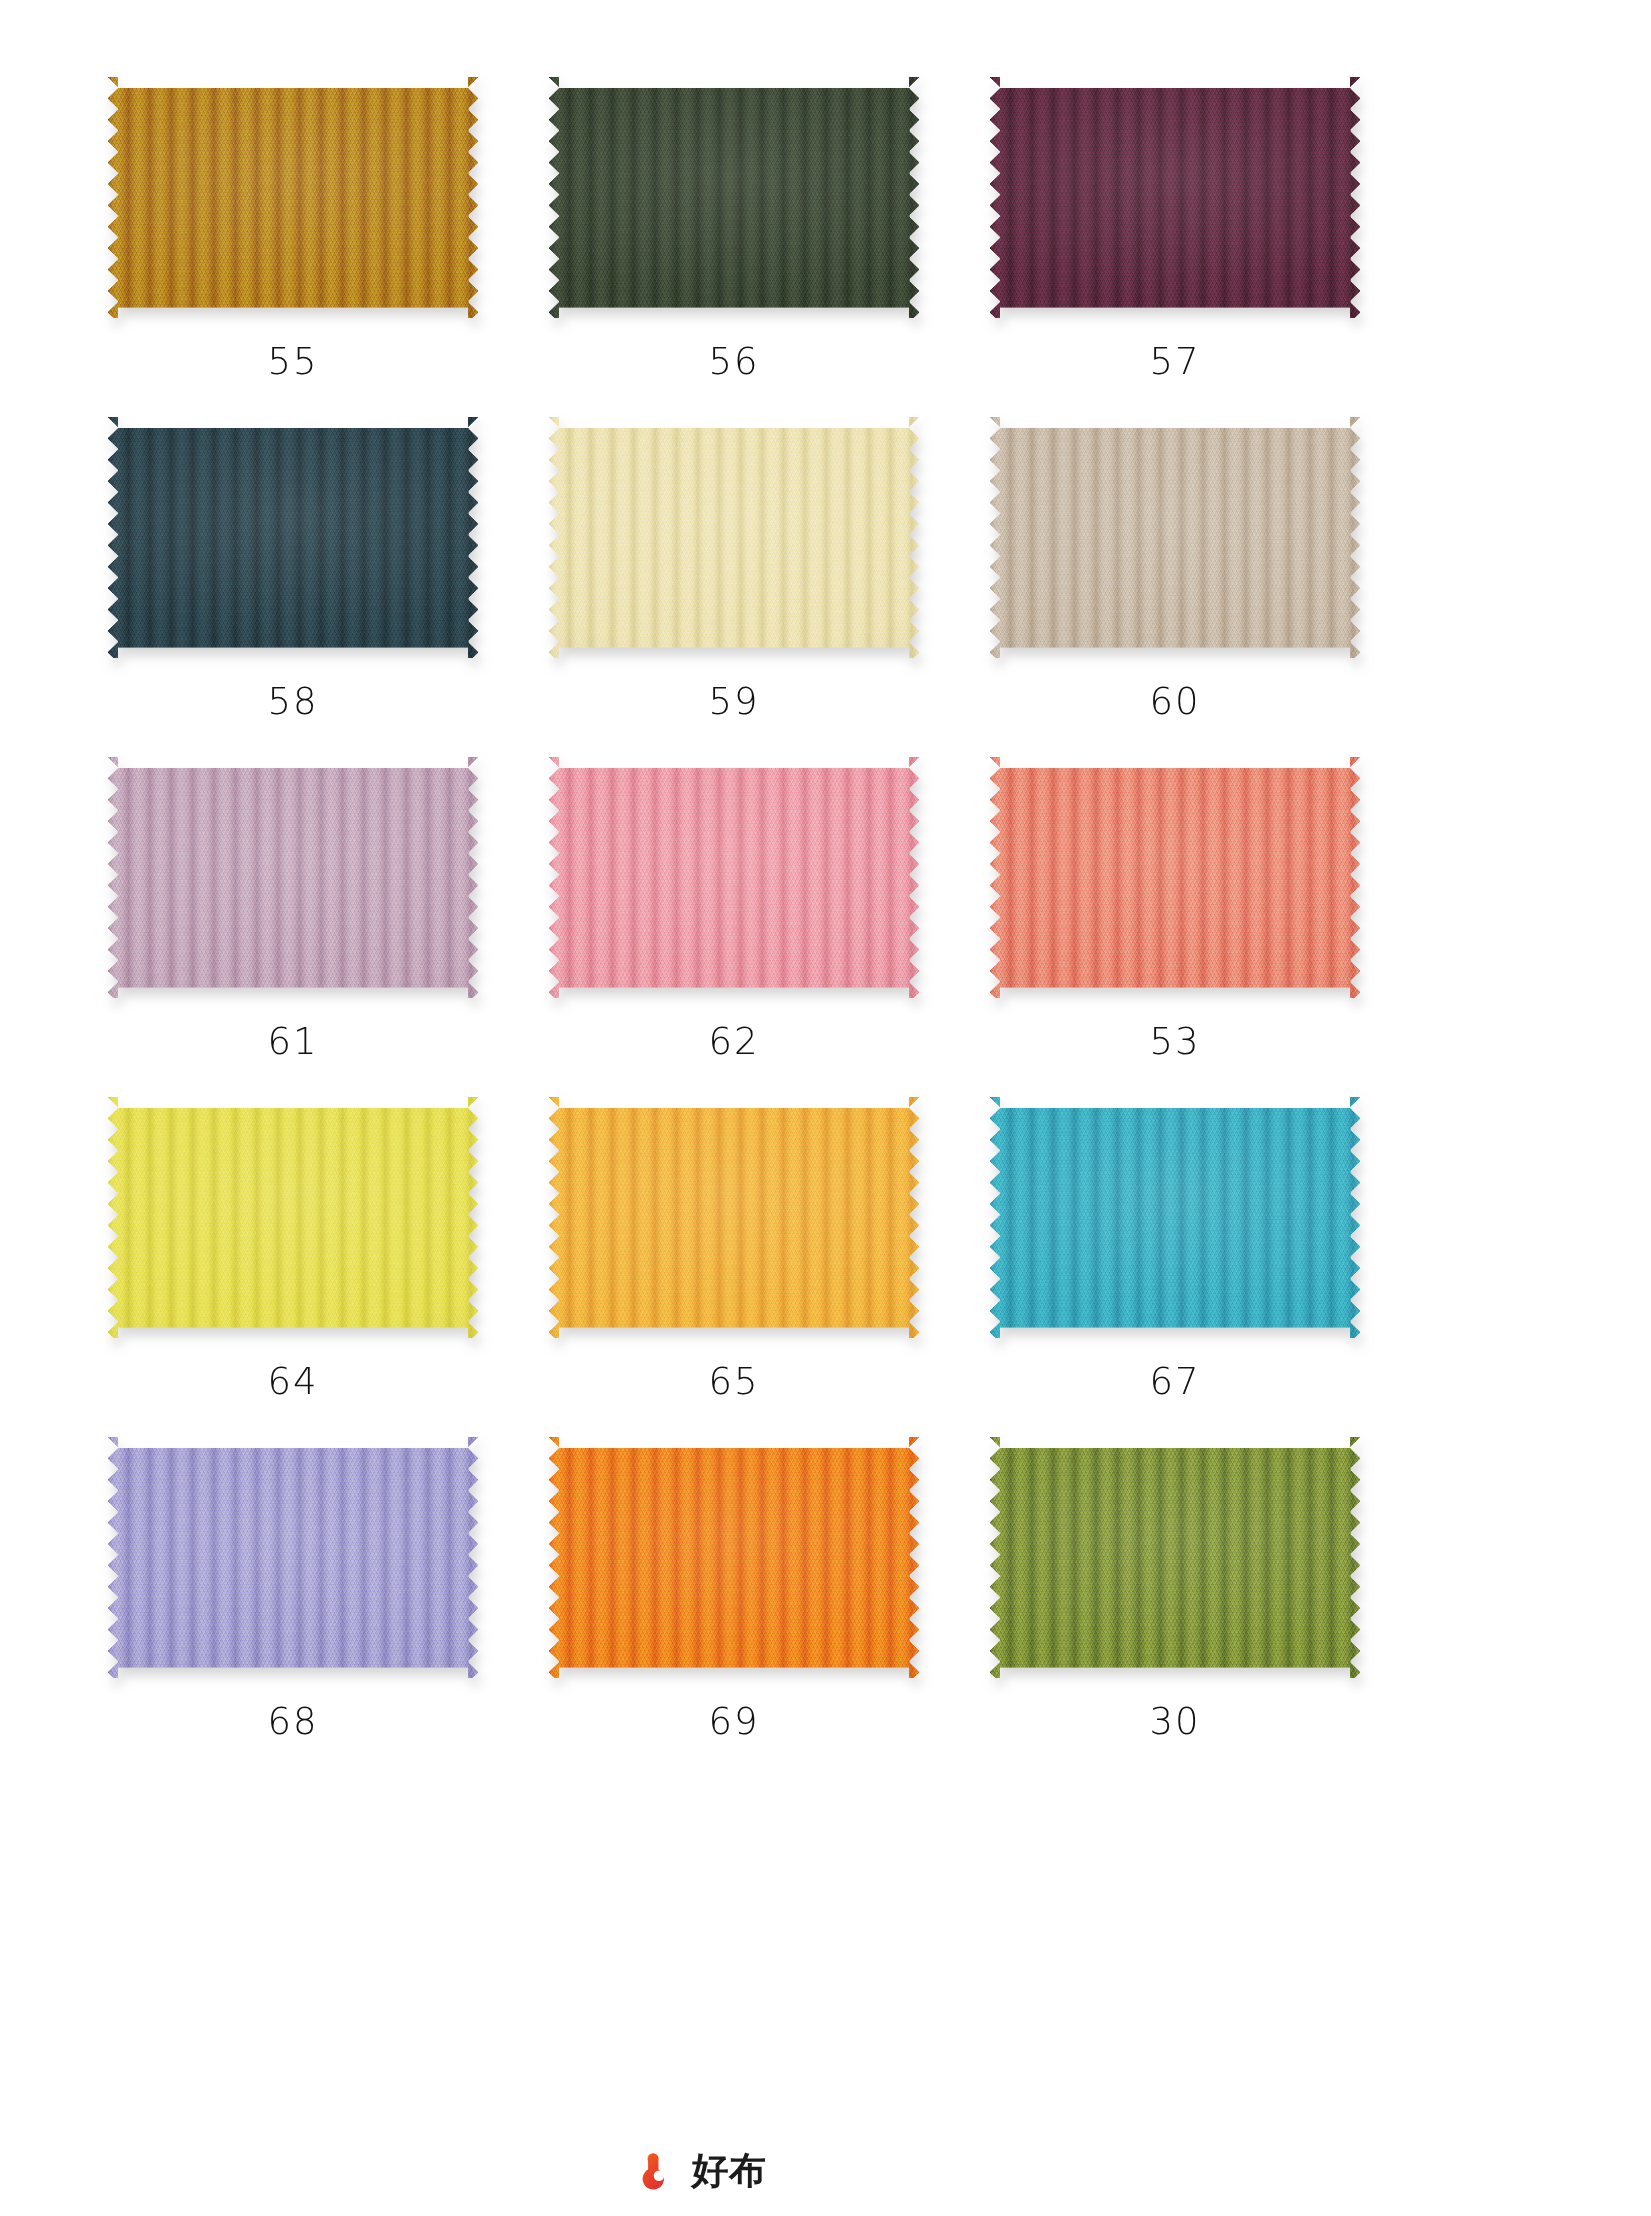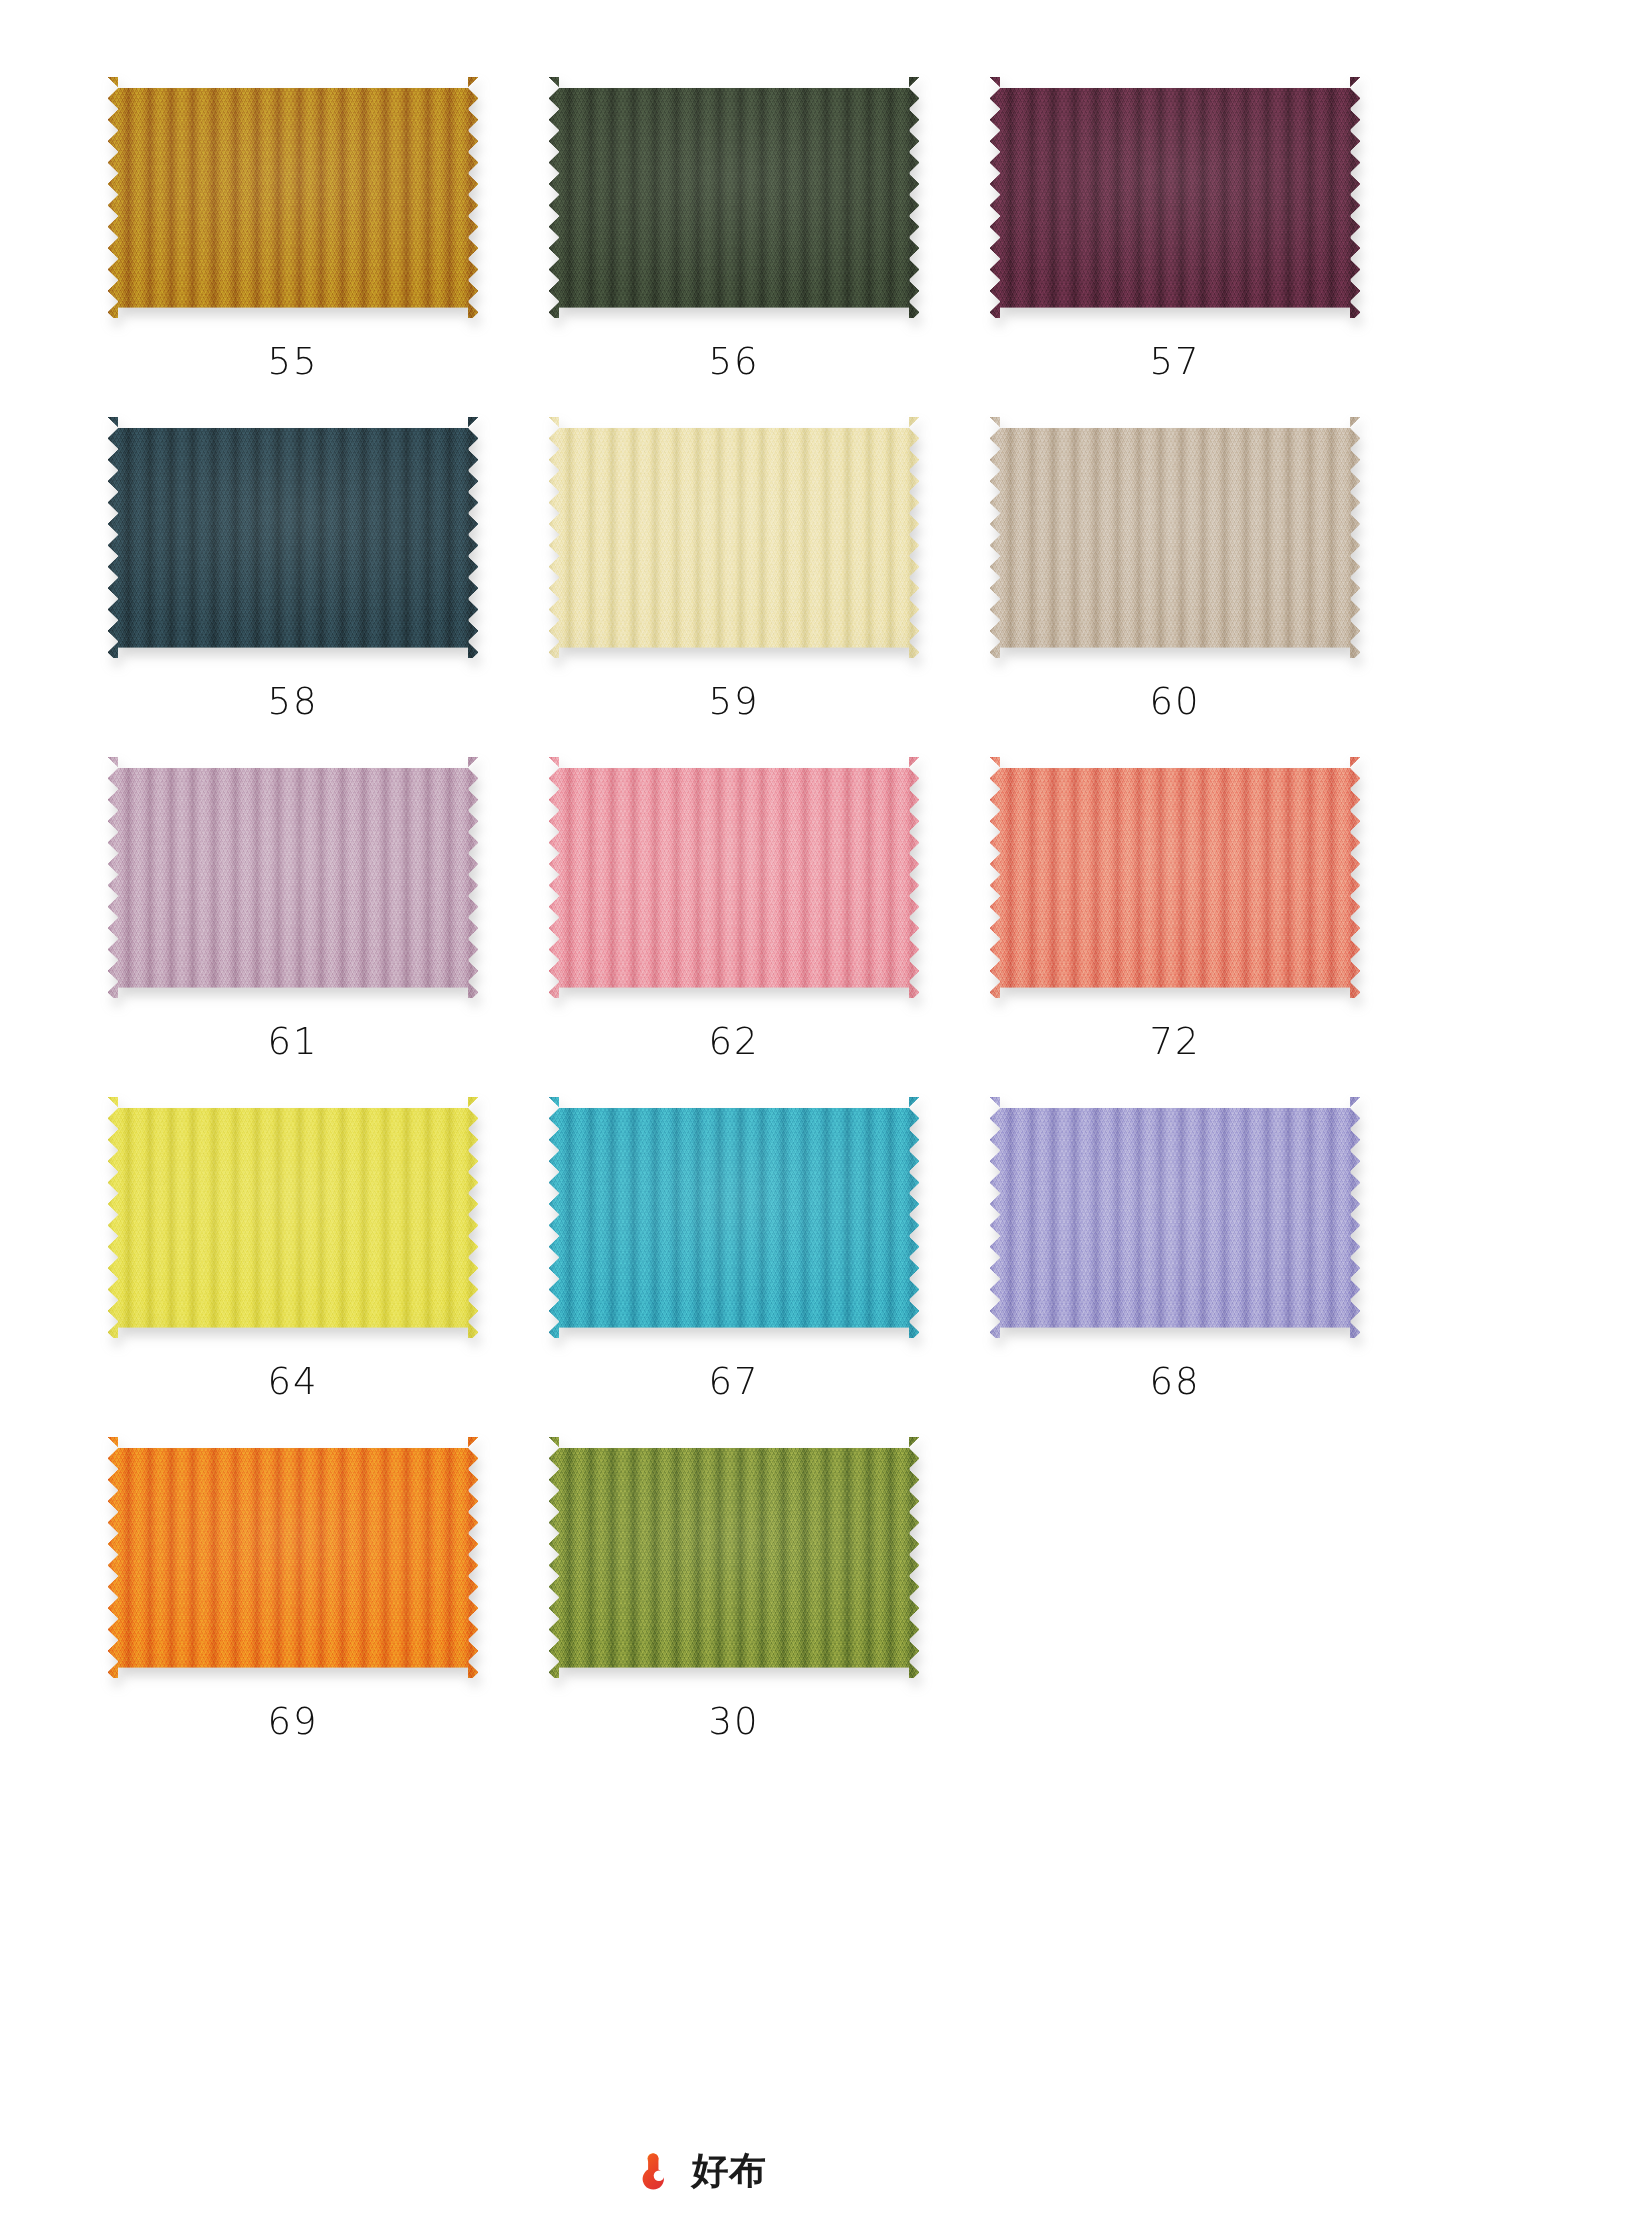--- a/index.html
+++ b/index.html
@@ -372,39 +372,57 @@
             <div class="knit-noise"><svg width="100%" height="100%" preserveAspectRatio="none" viewBox="0 0 590 382">
                 <filter id="n8">
                   <feTurbulence type="fractalNoise" baseFrequency="0.85" numOctaves="3" stitchTiles="stitch"></feTurbulence>
                   <feColorMatrix type="saturate" values="0"></feColorMatrix>
                 </filter>
                 <rect width="100%" height="100%" filter="url(#n8)" opacity="0.45"></rect>
               </svg></div>
             <div class="knit-shade"></div>
           </div>
         </div>
-        <div class="swatch-label">72</div>
+        <div class="swatch-label">53</div>
       </div>
       <div class="swatch-cell">
         <div class="swatch-shadow">
           <div class="swatch" style="--c: #EBE451;">
             <div class="swatch-fill"></div>
             <div class="knit-tex"></div>
             <div class="knit-rib2"></div>
             <div class="knit-noise"><svg width="100%" height="100%" preserveAspectRatio="none" viewBox="0 0 590 382">
                 <filter id="n9">
                   <feTurbulence type="fractalNoise" baseFrequency="0.85" numOctaves="3" stitchTiles="stitch"></feTurbulence>
                   <feColorMatrix type="saturate" values="0"></feColorMatrix>
                 </filter>
                 <rect width="100%" height="100%" filter="url(#n9)" opacity="0.45"></rect>
               </svg></div>
             <div class="knit-shade"></div>
           </div>
         </div>
         <div class="swatch-label">64</div>
+      </div>
+      <div class="swatch-cell">
+        <div class="swatch-shadow">
+          <div class="swatch" style="--c: #F7B63E;">
+            <div class="swatch-fill"></div>
+            <div class="knit-tex"></div>
+            <div class="knit-rib2"></div>
+            <div class="knit-noise"><svg width="100%" height="100%" preserveAspectRatio="none" viewBox="0 0 590 382">
+                <filter id="n10">
+                  <feTurbulence type="fractalNoise" baseFrequency="0.85" numOctaves="3" stitchTiles="stitch"></feTurbulence>
+                  <feColorMatrix type="saturate" values="0"></feColorMatrix>
+                </filter>
+                <rect width="100%" height="100%" filter="url(#n10)" opacity="0.45"></rect>
+              </svg></div>
+            <div class="knit-shade"></div>
+          </div>
+        </div>
+        <div class="swatch-label">65</div>
       </div>
       <div class="swatch-cell">
         <div class="swatch-shadow">
           <div class="swatch" style="--c: #39AEC3;">
             <div class="swatch-fill"></div>
             <div class="knit-tex"></div>
             <div class="knit-rib2"></div>
             <div class="knit-noise"><svg width="100%" height="100%" preserveAspectRatio="none" viewBox="0 0 590 382">
                 <filter id="n12">
                   <feTurbulence type="fractalNoise" baseFrequency="0.85" numOctaves="3" stitchTiles="stitch"></feTurbulence>

